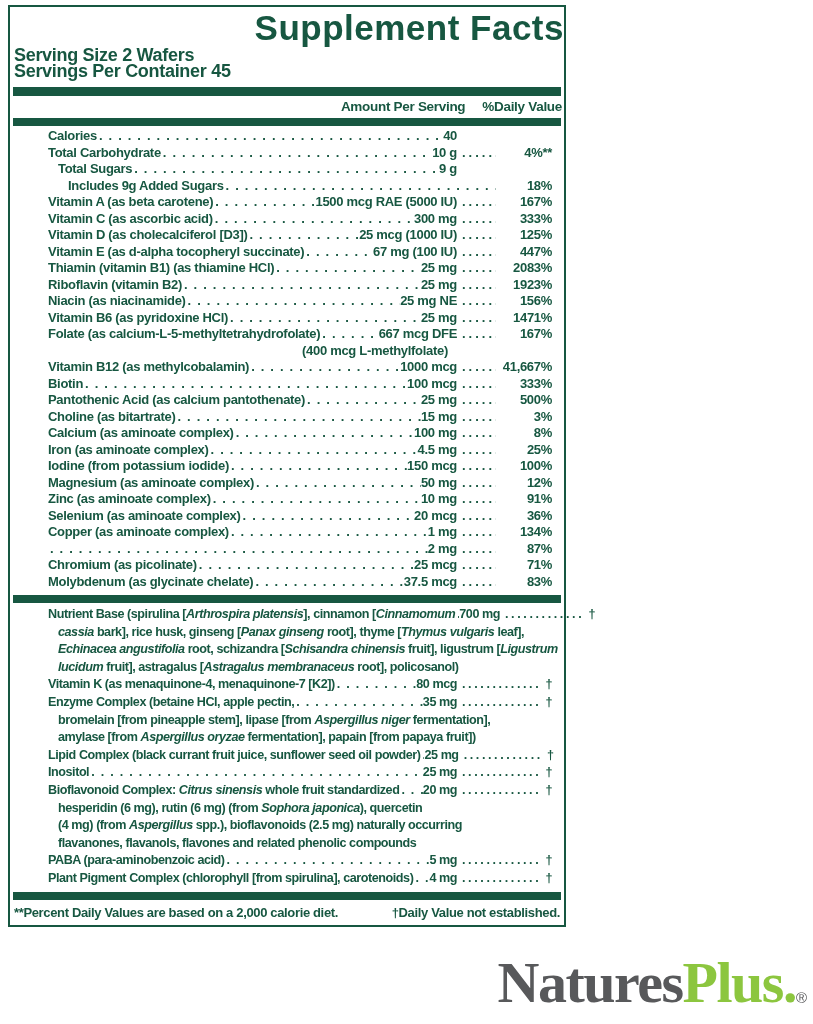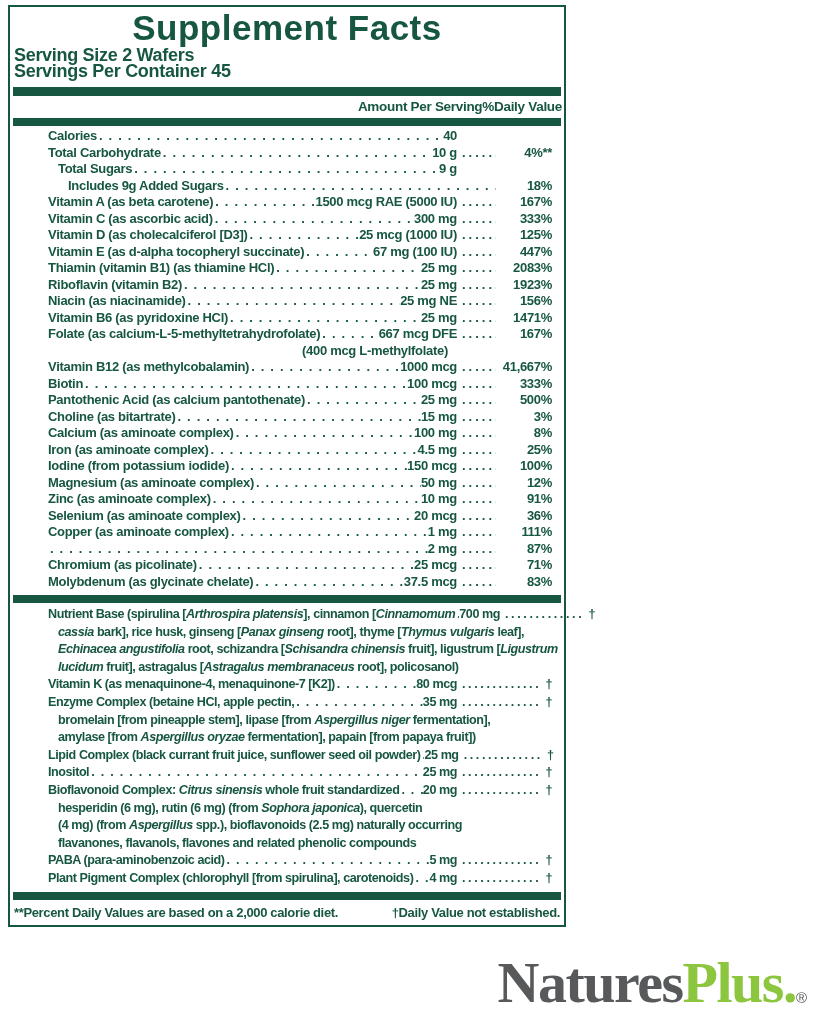--- a/index.html
+++ b/index.html
@@ -10,31 +10,31 @@
   html,body{margin:0;padding:0;background:#ffffff;}
   .canvas{
     position:relative;width:813px;height:1024px;background:#fff;overflow:hidden;
     font-family:"Liberation Sans",sans-serif;color:var(--green);
   }
   .panel{
     position:absolute;left:8px;top:5px;width:558px;height:922px;
     border:2px solid var(--green);box-sizing:border-box;background:#fff;
   }
   .title{
-    margin-top:2px;text-align:center;font-weight:bold;font-size:35px;line-height:38px;
+    margin-top:2px;text-align:right;font-weight:bold;font-size:35px;line-height:38px;
     letter-spacing:0.5px;white-space:nowrap;
   }
   .serving{margin-left:4px;font-weight:bold;font-size:18px;line-height:16px;letter-spacing:-0.3px;}
   .bar{height:9px;background:var(--green);margin:0 3px;}
   .bar.b1{margin-top:8px;}
   .bar.b2{margin-top:2px;height:8px;}
   .bar.b3{margin-top:5px;height:8px;}
   .bar.b4{margin-top:4px;height:8px;}
   .colheads{
-    display:flex;justify-content:flex-end;align-items:baseline;
+    display:flex;justify-content:flex-end;gap:17px;align-items:baseline;
     font-weight:bold;font-size:13.5px;line-height:19px;margin:1px 2px 0 0;letter-spacing:-0.3px;
   }
   .rows{padding:0 12px 0 4px;font-weight:bold;letter-spacing:-0.3px;margin-left:34px;}
   .rows.s1{font-size:13px;margin-top:2px;}
   .rows.s2{font-size:12.6px;margin-top:3px;letter-spacing:-0.45px;}
   .row{display:flex;align-items:baseline;white-space:nowrap;}
   .s1 .row{line-height:16.5px;}
   .s2 .row{line-height:17.6px;}
   .lab{flex:none;}
   .ind1{padding-left:10px;}
@@ -241,21 +241,21 @@
           <span class="leader"></span>
           <span class="amt">20 mcg</span>
           <span class="gap2 dotted"></span>
           <span class="dv">36%</span>
         </div>
         <div class="row">
           <span class="lab">Copper (as aminoate complex)</span>
           <span class="leader"></span>
           <span class="amt">1 mg</span>
           <span class="gap2 dotted"></span>
-          <span class="dv">111%</span>
+          <span class="dv">134%</span>
         </div>
         <div class="row">
           <span class="leader"></span>
           <span class="amt">2 mg</span>
           <span class="gap2 dotted"></span>
           <span class="dv">87%</span>
         </div>
         <div class="row">
           <span class="lab">Chromium (as picolinate)</span>
           <span class="leader"></span>

